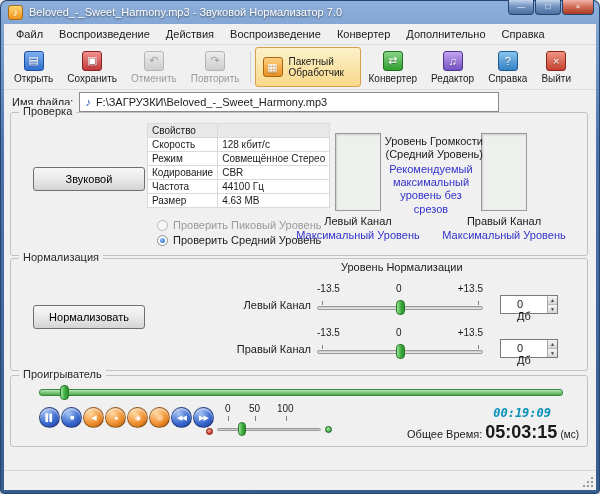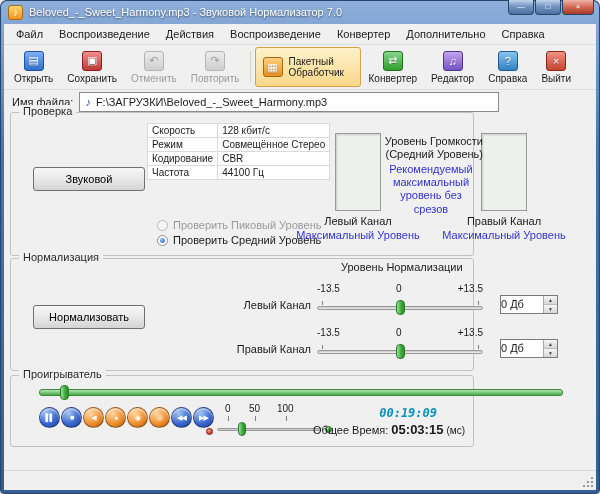--- a/index.html
+++ b/index.html
@@ -37,21 +37,21 @@
   .tb.disabled .ticon{background:linear-gradient(#ececec,#cecece);border:1px solid #b4b4b4;color:#9a9a9a;text-shadow:none}
   .tb.disabled .tlabel{color:#9a9a9a}
   .tb.batch{flex-direction:row;gap:6px;border:1px solid #d8a048;background:linear-gradient(#fdf2cc,#f8d88a);padding:1px 7px}
   .tb.batch .tlabel{white-space:normal;width:64px;text-align:left;line-height:1.15}
   .tb-sep{width:1px;background:#d4d4d4;margin:4px 2px}
   
   .file-row{position:absolute;top:68px;left:0;right:0;display:flex;align-items:center;padding:0 8px;gap:6px}
   .file-field{width:420px;height:20px;background:#fff;border:1px solid #8a8a8a;display:flex;align-items:center;padding:0 5px;gap:5px;overflow:hidden}
   .file-icon{color:#2f55b4;font-size:11px}
   
-  .group{position:absolute;left:6px;width:464px;border:1px solid #c2c2c2;border-radius:3px}
+  .group{position:absolute;left:6px;width:578px;border:1px solid #c2c2c2;border-radius:3px}
   .group-label{position:absolute;top:-8px;left:8px;background:#f0f0f0;padding:0 4px;color:#2a2a2a}
   .check-group{top:88px;height:144px}
   .norm-group{top:234px;height:113px}
   .player-group{top:351px;height:72px}
   .btn{position:absolute;border:1px solid #707070;border-radius:3px;
     background:linear-gradient(#f6f6f6,#ebebeb 45%,#d4d4d4);font-family:inherit;font-size:11px;color:#000;cursor:default}
   .check-btn{left:22px;top:54px;width:112px;height:24px}
   .norm-btn{left:22px;top:46px;width:112px;height:24px}
   
   .props{position:absolute;left:136px;top:10px;width:176px;border-collapse:collapse;background:#fff;border:1px solid #c0c0c0;font-size:10px}
@@ -76,21 +76,21 @@
   .ch-link.l{left:282px}.ch-link.r{left:428px}
   
   .norm-heading{position:absolute;left:330px;top:2px;width:150px;}
   .scale-row{position:absolute;left:306px;width:166px;display:flex;justify-content:space-between;font-size:10px}
   .nlabel{position:absolute;width:120px;text-align:right}
   .ntrack{position:absolute;left:306px;width:166px;height:4px;background:linear-gradient(#c6c6c6,#f0f0f0);border:1px solid #9a9a9a;border-radius:2px}
   .ntick{position:absolute;top:-6px;width:1px;height:4px;background:#808080}
   .thumb{position:absolute;width:9px;height:15px;top:-7px;border-radius:4px;border:1px solid #2a7a2a;
     background:linear-gradient(90deg,#98e498,#3aa83a 60%,#2f8f2f)}
   .spin{position:absolute;left:489px;width:58px;height:19px;display:flex;border:1px solid #7a7a7a;background:#fff}
-  .spin-val{flex:1;padding:2px 0}
+  .spin-val{flex:1;padding:2px 16px}
   .spin-btns{display:flex;flex-direction:column;width:14px;border-left:1px solid #aaa}
   .spin-up,.spin-down{flex:1;font-size:5px;line-height:8px;text-align:center;color:#444;background:linear-gradient(#f6f6f6,#d6d6d6)}
   .spin-up{border-bottom:1px solid #bbb}
   
   .ptrack{position:absolute;left:28px;top:13px;width:524px;height:7px;border:1px solid #3a8a3a;border-radius:3px;
     background:linear-gradient(#b4e6b4,#4aa84a)}
   .pbtn-row{position:absolute;left:28px;top:31px;display:flex;gap:1px}
   .pbtn{width:21px;height:21px;border-radius:50%;display:flex;align-items:center;justify-content:center;color:#fff;font-size:7px;
     border:1px solid rgba(0,0,0,.35);box-shadow:inset 0 2px 2px rgba(255,255,255,.55);letter-spacing:-1px}
   .pbtn.blue{background:radial-gradient(circle at 35% 30%,#a4c4f2,#3a68d0 55%,#1a3a90)}
@@ -102,21 +102,21 @@
   .vticks i{position:absolute;width:1px;height:5px;background:#808080}
   .vt0{left:11px}.vt50{left:38px}.vt100{left:69px}
   .vtrack{position:absolute;left:206px;top:52px;width:104px;height:3px;background:#cacaca;border:1px solid #9a9a9a;border-radius:2px}
   .vtrack .thumb{width:8px;height:14px;top:-7px}
   .dot{position:absolute;width:7px;height:7px;border-radius:50%}
   .dot.red{left:195px;top:52px;background:radial-gradient(circle at 35% 30%,#f0a098,#c01808);border:1px solid #801000}
   .dot.green{left:314px;top:50px;background:radial-gradient(circle at 35% 30%,#a8e8a8,#1f8f1f);border:1px solid #116011}
   .time-block{position:absolute;right:8px;top:30px;width:175px;text-align:right}
   .elapsed{display:block;font-family:"DejaVu Sans Mono",monospace;font-weight:bold;font-style:italic;color:#0892b8;font-size:12px;padding-right:28px}
   .total-line{margin-top:2px;white-space:nowrap}
-  .total-value{font-weight:bold;font-size:13px}
+  .total-value{font-weight:bold;font-size:18px}
   .total-unit{font-size:10px}
   
   .statusbar{position:absolute;left:0;top:446px;width:592px;height:20px;background:#f0f0f0;border-top:1px solid #d8d8d8}
   .grip{position:absolute;right:3px;bottom:3px;width:2px;height:2px;background:#9a9a9a;
     box-shadow:-4px 0 #9a9a9a,-8px 0 #9a9a9a,0 -4px #9a9a9a,-4px -4px #9a9a9a,0 -8px #9a9a9a}
 </style>
 </head>
 <body>
 
 <div class="window">
@@ -189,35 +189,43 @@
         <span>F:\ЗАГРУЗКИ\Beloved_-_Sweet_Harmony.mp3</span>
       </div>
     </div>
 
     <div class="group check-group">
       <span class="group-label">Проверка</span>
       <button class="btn check-btn">Звуковой</button>
 
       <table class="props">
         <tbody>
+            <tr class="ph">
+          <td>Свойство</td>
+          <td></td>
+        </tr>
         <tr>
           <td>Скорость</td>
           <td>128 кбит/с</td>
         </tr>
         <tr>
           <td>Режим</td>
           <td>Совмещённое Стерео</td>
         </tr>
         <tr>
           <td>Кодирование</td>
           <td>CBR</td>
         </tr>
         <tr>
           <td>Частота</td>
           <td>44100 Гц</td>
+        </tr>
+        <tr>
+          <td>Размер</td>
+          <td>4.63 MB</td>
         </tr>
       </tbody>
         </table>
 
       <div class="radio-row disabled" style="left:146px;top:106px">
         <span class="radio"></span>
         <span>Проверить Пиковый Уровень</span>
       </div>
       <div class="radio-row" style="left:146px;top:121px">
         <span class="radio selected"></span>

